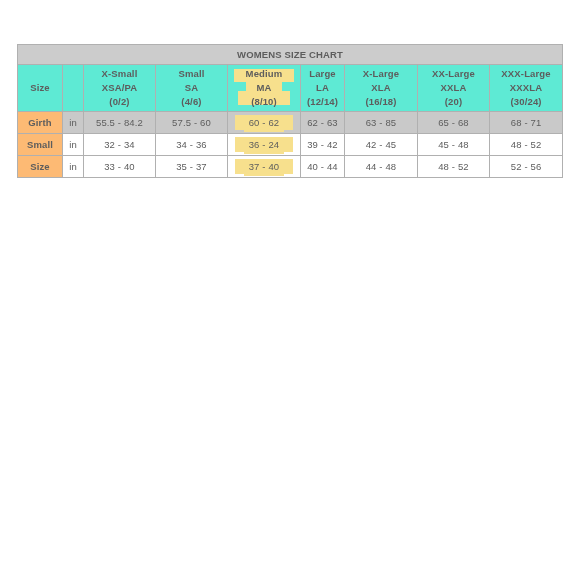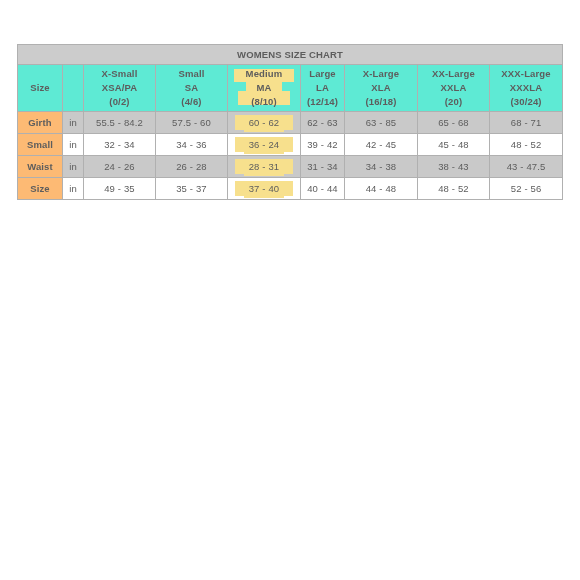--- a/index.html
+++ b/index.html
@@ -195,40 +195,25 @@
           <span class="mark m1"></span>
           <span class="mark m2"></span>
           <span class="txt">36 - 24</span>
         </td>
         <td class="value-cell">39 - 42</td>
         <td class="value-cell">42 - 45</td>
         <td class="value-cell">45 - 48</td>
         <td class="value-cell">48 - 52</td>
       </tr>
 
-      <tr class="data-row shade">
-        <td class="row-label">Waist</td>
-        <td class="unit-cell">in</td>
-        <td class="value-cell">24 - 26</td>
-        <td class="value-cell">26 - 28</td>
-        <td class="value-cell hl">
-          <span class="mark m1"></span>
-          <span class="mark m2"></span>
-          <span class="txt">28 - 31</span>
-        </td>
-        <td class="value-cell">31 - 34</td>
-        <td class="value-cell">34 - 38</td>
-        <td class="value-cell">38 - 43</td>
-        <td class="value-cell">43 - 47.5</td>
-      </tr>
 
       <tr class="data-row plain">
         <td class="row-label">Size</td>
         <td class="unit-cell">in</td>
-        <td class="value-cell">49 - 35</td>
+        <td class="value-cell">33 - 40</td>
         <td class="value-cell">35 - 37</td>
         <td class="value-cell hl">
           <span class="mark m1"></span>
           <span class="mark m2"></span>
           <span class="txt">37 - 40</span>
         </td>
         <td class="value-cell">40 - 44</td>
         <td class="value-cell">44 - 48</td>
         <td class="value-cell">48 - 52</td>
         <td class="value-cell">52 - 56</td>

